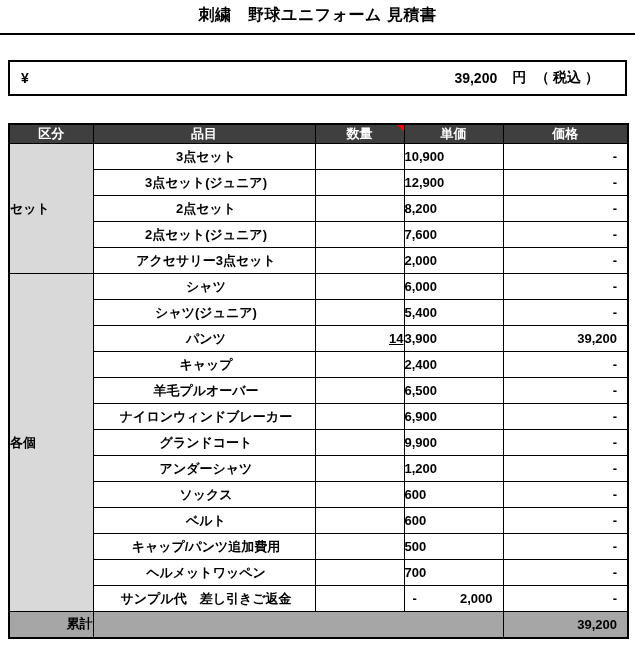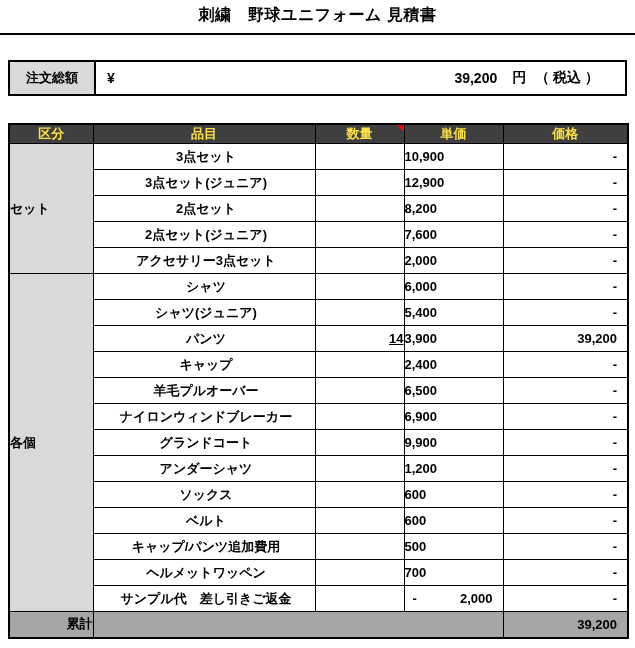--- a/index.html
+++ b/index.html
@@ -45,21 +45,21 @@
     width: 619px; margin: 27px 8px 0 8px;
     border: 2px solid #000;
   }
   .estimate th, .estimate td {
     border: 1px solid #000;
     font-size: 13px; font-weight: bold;
     padding: 0; box-sizing: border-box;
     overflow: hidden; white-space: nowrap;
   }
   .estimate thead th {
-    background: #3f3f3f; color: #fde047;
+    background: #3f3f3f; color: #ffffff;
     height: 16px; text-align: center; position: relative;
   }
   .estimate tbody td { height: 26px; background: #ffffff; }
   .cat-cell { background: #d9d9d9 !important; text-align: left; vertical-align: middle; }
   .item-cell { text-align: center; padding-left: 4px !important; }
   .qty-cell { text-align: right; text-decoration: underline; }
   .unit-cell { text-align: left; padding-right: 10px !important; }
   .price-cell { text-align: right; padding-right: 10px !important; }
   .neg-wrap { display: flex; justify-content: space-between; align-items: center; padding-left: 8px; }
 
@@ -78,21 +78,20 @@
 </style>
 </head>
 <body>
 
 <div class="page">
 
   <div class="title">刺繍　野球ユニフォーム 見積書</div>
   <hr class="title-rule">
 
   <div class="summary">
-    <div class="summary-label">注文総額</div>
     <div class="summary-value">
       <span>¥</span>
       <span class="summary-amount-group">
         <span class="summary-amount">39,200</span>
         <span class="summary-unit">円</span>
         <span>（ 税込 ）</span>
       </span>
     </div>
   </div>
 

